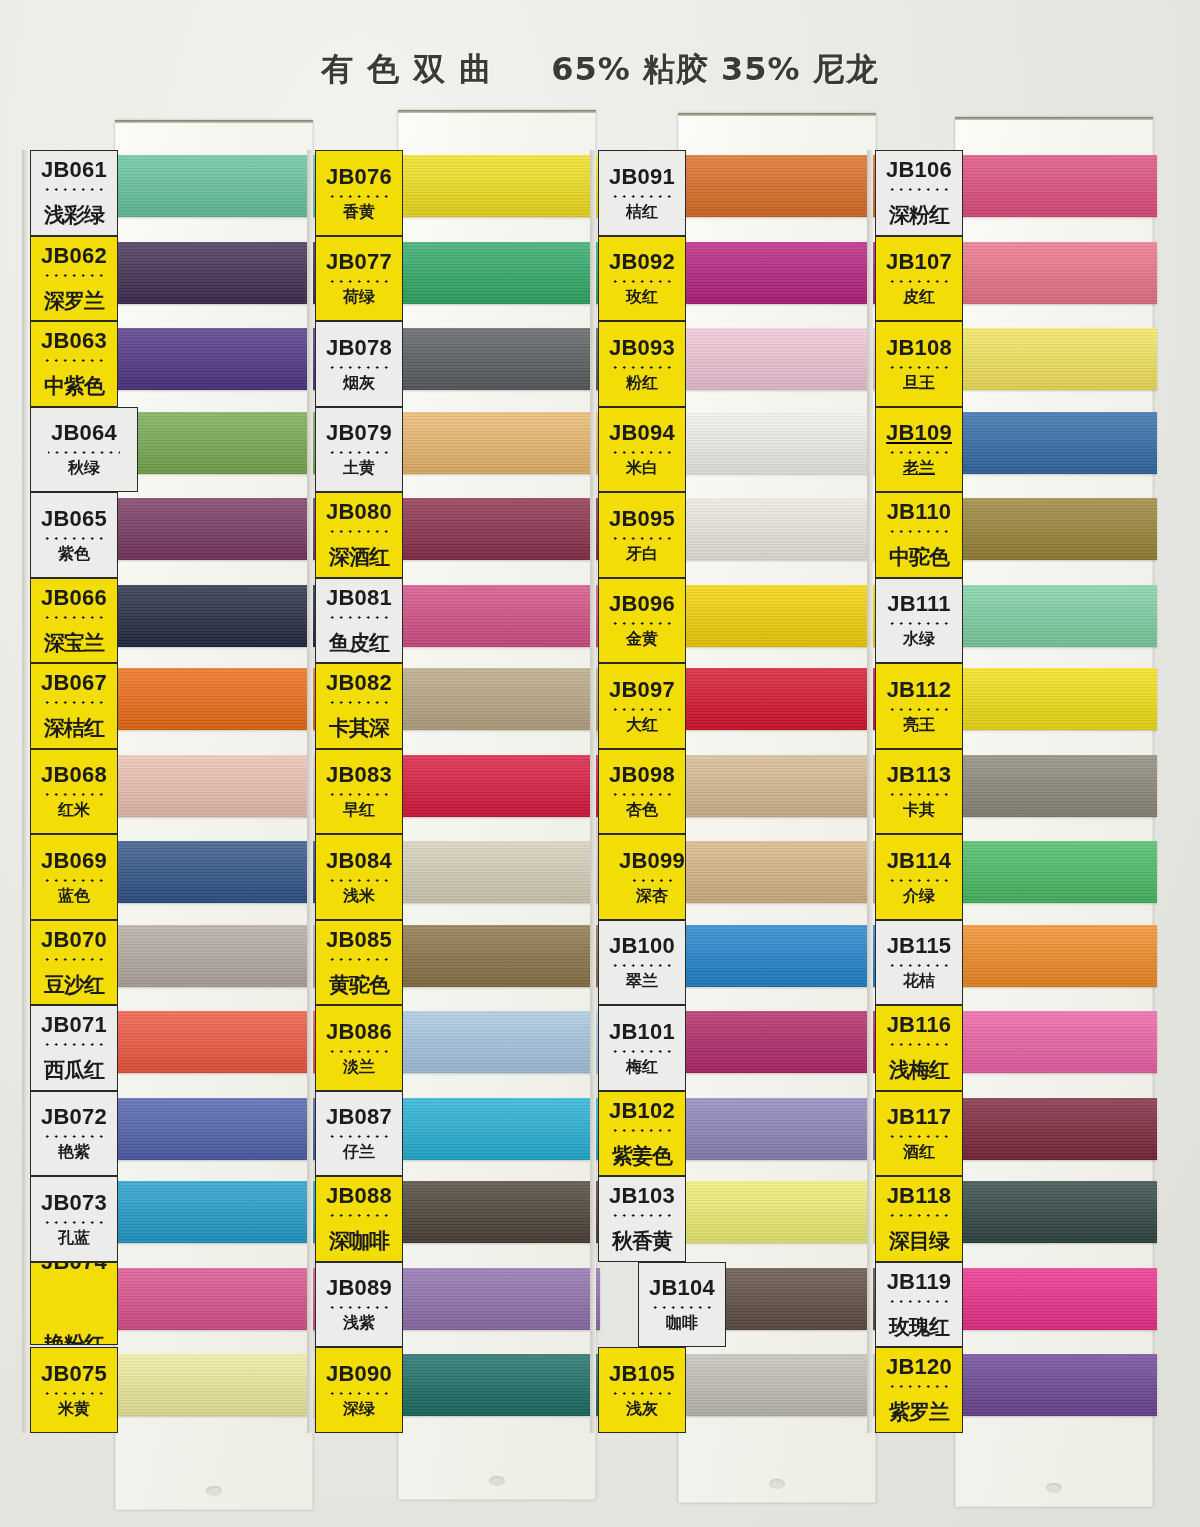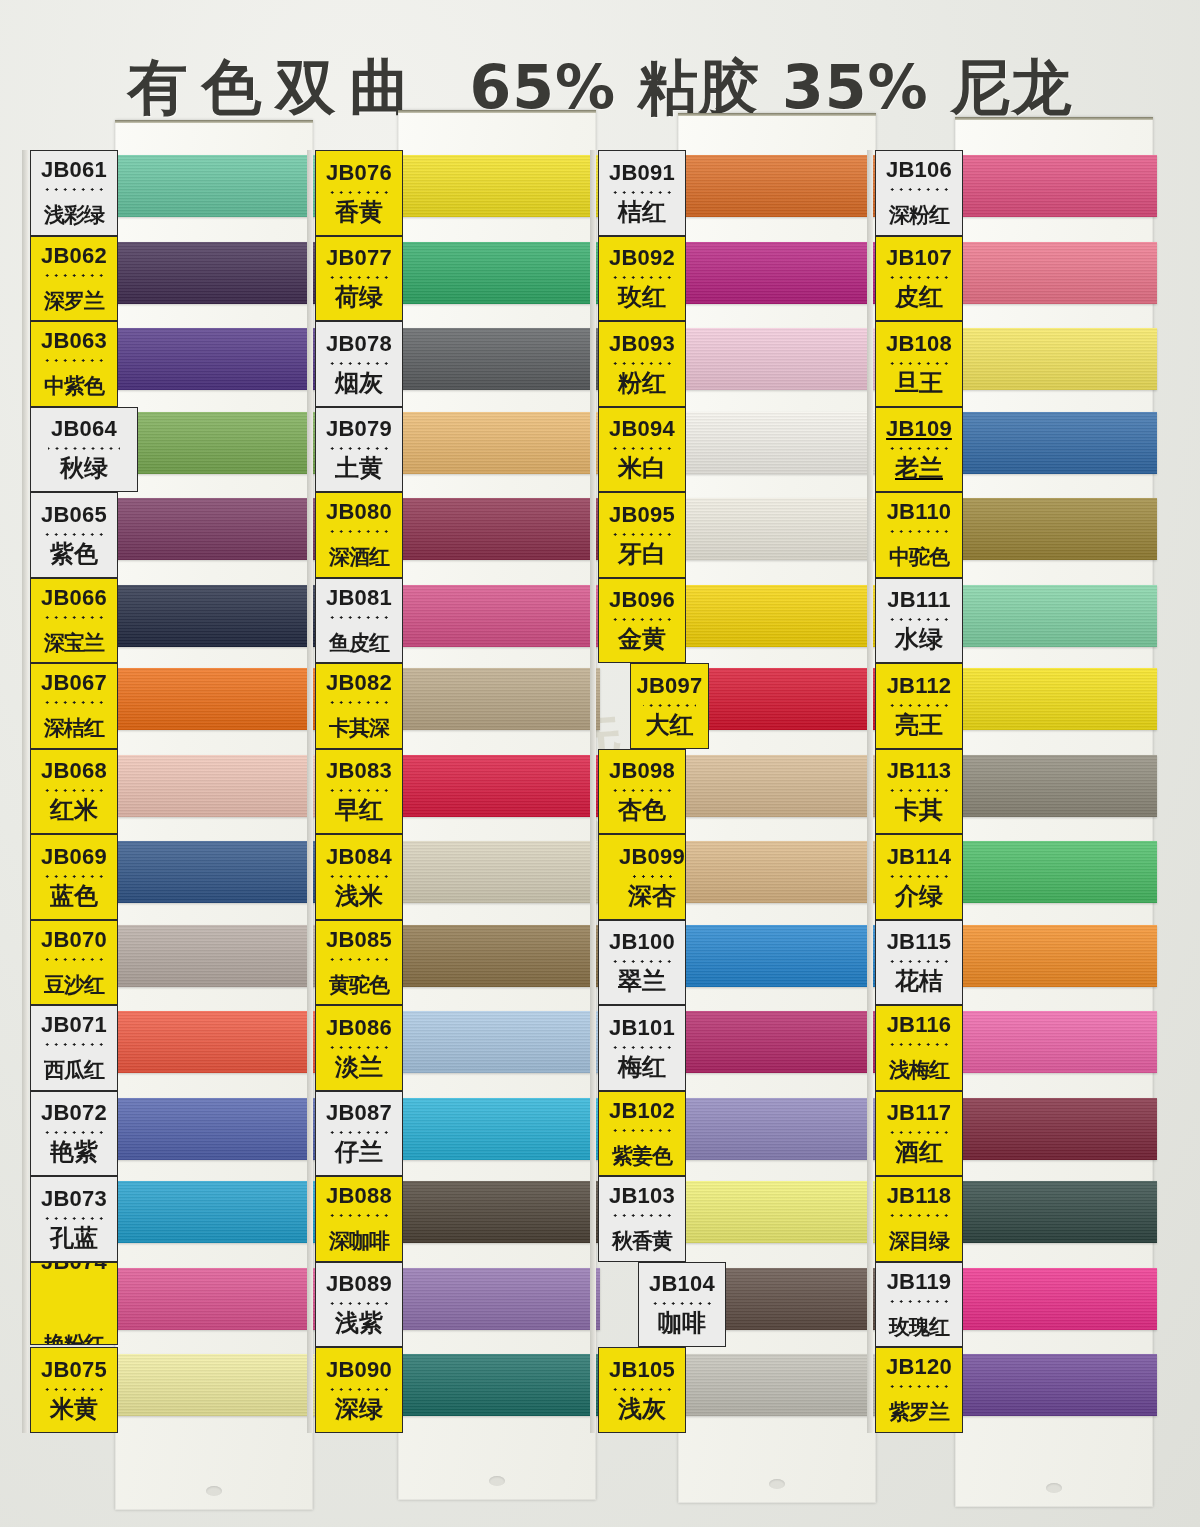--- a/index.html
+++ b/index.html
@@ -13,21 +13,21 @@
   #backdrop{
     position:absolute;inset:0;
     background:
       radial-gradient(ellipse at 30% 12%, #f2f2ee 0%, #e9eae5 45%, #dedfd9 100%);
   }
   #title{
     position:absolute;left:0;top:48px;width:1200px;
     text-align:center;
     font-family:"DejaVu Sans","Liberation Sans",sans-serif;
     font-weight:700;
-    font-size:60px;
+    font-size:32px;
     color:#3a3a36;
     letter-spacing:2px;
     white-space:nowrap;
     text-shadow:1px 1px 0 rgba(255,255,255,.5);
   }
   #title .t1{letter-spacing:14px;}
   #title .gap{display:inline-block;width:46px;}
   #title .t2{letter-spacing:1px;}
 
   .col{position:absolute;top:0;}
@@ -80,21 +80,21 @@
     line-height:1;letter-spacing:.2px;
   }
   .chip .dots{
     width:68%;height:7px;margin:5px 0 4px 0;
     background-image:radial-gradient(circle, #1c1c1c 1.1px, transparent 1.3px);
     background-size:9px 7px;background-position:center;
     background-repeat:repeat-x;
   }
   .chip .cn{
     font-family:"DejaVu Sans","Liberation Sans",sans-serif;
-    font-weight:700;font-size:24px;color:#1c1c1c;line-height:1;
+    font-weight:700;font-size:16px;color:#1c1c1c;line-height:1;
     white-space:nowrap;
   }
   .chip .cn.n3{font-size:21px;letter-spacing:-1px;margin-top:8px;}
   
   .rail{position:absolute;width:6px;background:linear-gradient(90deg,#c9c9c2,#eceae4);}
 
   #watermark{
     position:absolute;left:560px;top:690px;width:260px;height:190px;
     opacity:.13;pointer-events:none;
     font-family:"DejaVu Sans",sans-serif;font-size:64px;color:#7a6a30;
@@ -341,21 +341,21 @@
         <div class="dots"></div>
         <div class="cn">牙白</div>
       </div>
       <div class="skein" style="left: 674px; width: 206px; top: 584.5px; height: 62px; background-color: rgb(248, 213, 0);"></div>
       <div class="chip y" style="left: 598px; top: 577.5px; width: 88px; height: 85.5px;">
         <div class="code">JB096</div>
         <div class="dots"></div>
         <div class="cn">金黄</div>
       </div>
       <div class="skein" style="left: 674px; width: 206px; top: 668px; height: 62px; background-color: rgb(217, 15, 43);"></div>
-      <div class="chip y" style="left: 630px; top: 663px; width: 79px; height: 85.5px;">
+      <div class="chip y" style="left: 598px; top: 663px; width: 88px; height: 85.5px;">
         <div class="code">JB097</div>
         <div class="dots"></div>
         <div class="cn">大红</div>
       </div>
       <div class="skein" style="left: 674px; width: 206px; top: 754.5px; height: 62px; background-color: rgb(217, 187, 146);"></div>
       <div class="chip y" style="left: 598px; top: 748.5px; width: 88px; height: 85.5px;">
         <div class="code">JB098</div>
         <div class="dots"></div>
         <div class="cn">杏色</div>
       </div>

